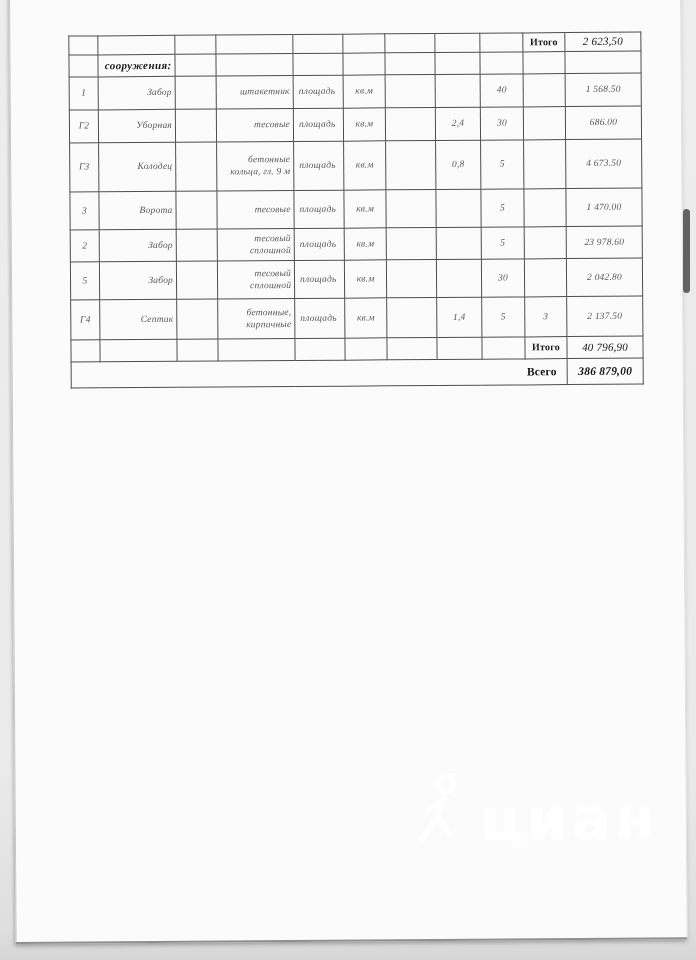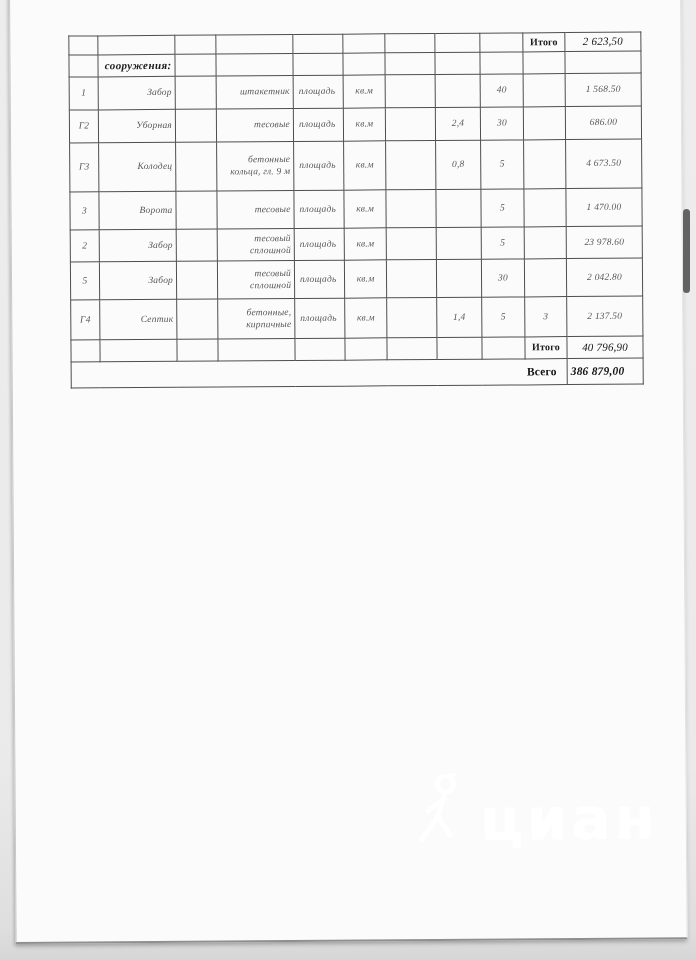--- a/index.html
+++ b/index.html
@@ -47,21 +47,21 @@
   .c2{text-align:right;}
   .c3{}
   .c4{text-align:right;padding-left:5px}
   .c5{text-align:left;padding-left:5px}
   .c6,.c7,.c8,.c9,.c10,.c11{text-align:center}
   
   .t-top .c10,.t-itogo .c10{font-style:normal;font-weight:700;font-size:10px;color:#1a1a1a}
   .t-top .c11,.t-itogo .c11{font-weight:400;font-size:11px;color:#141414}
   .t-section .c2{font-weight:700;font-size:11px;color:#1a1a1a;letter-spacing:0.4px}
   .vsego-label{font-style:normal;font-weight:700;font-size:11.5px;color:#121212;text-align:right;padding-right:10px}
-  .vsego-value{font-weight:700;font-size:11.5px;color:#121212;text-align:left}
+  .vsego-value{font-weight:700;font-size:11.5px;color:#121212;text-align:center}
   
   .watermark{
     position:absolute;left:400px;top:786px;
     display:flex;align-items:flex-end;gap:12px;
     color:#ffffff;pointer-events:none;
   }
   .watermark .wm-text{
     font-family:"DejaVu Sans",sans-serif;font-weight:700;
     font-size:58px;line-height:0.82;letter-spacing:4px;
     color:#ffffff;text-shadow:0 0 2px rgba(255,255,255,0.9);

